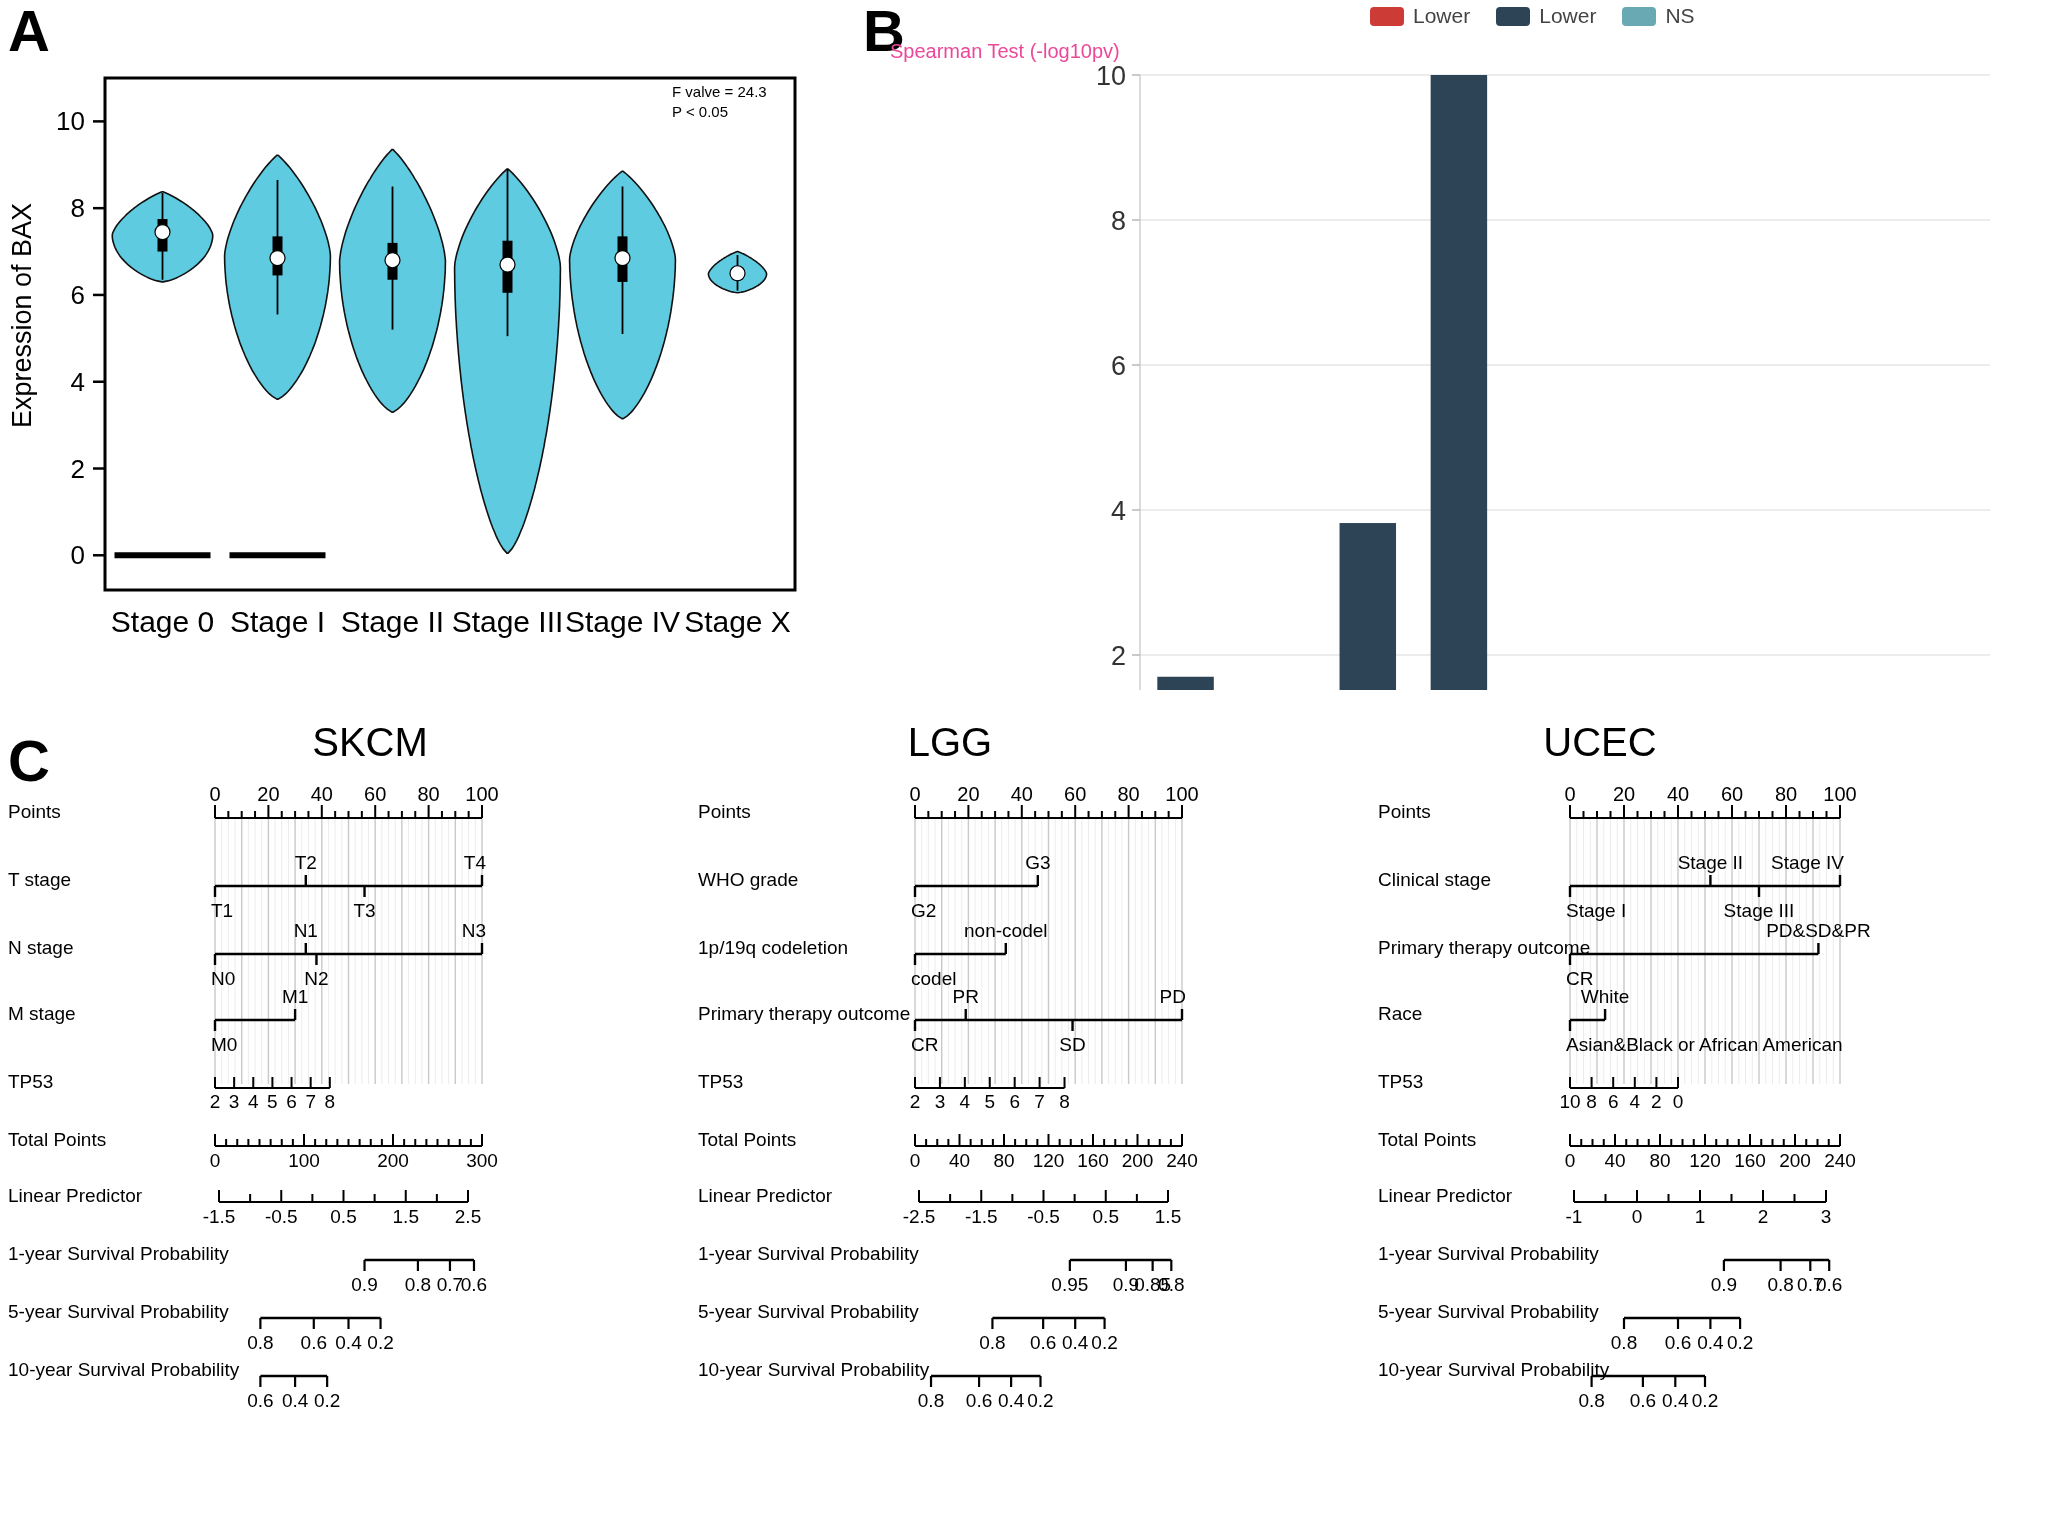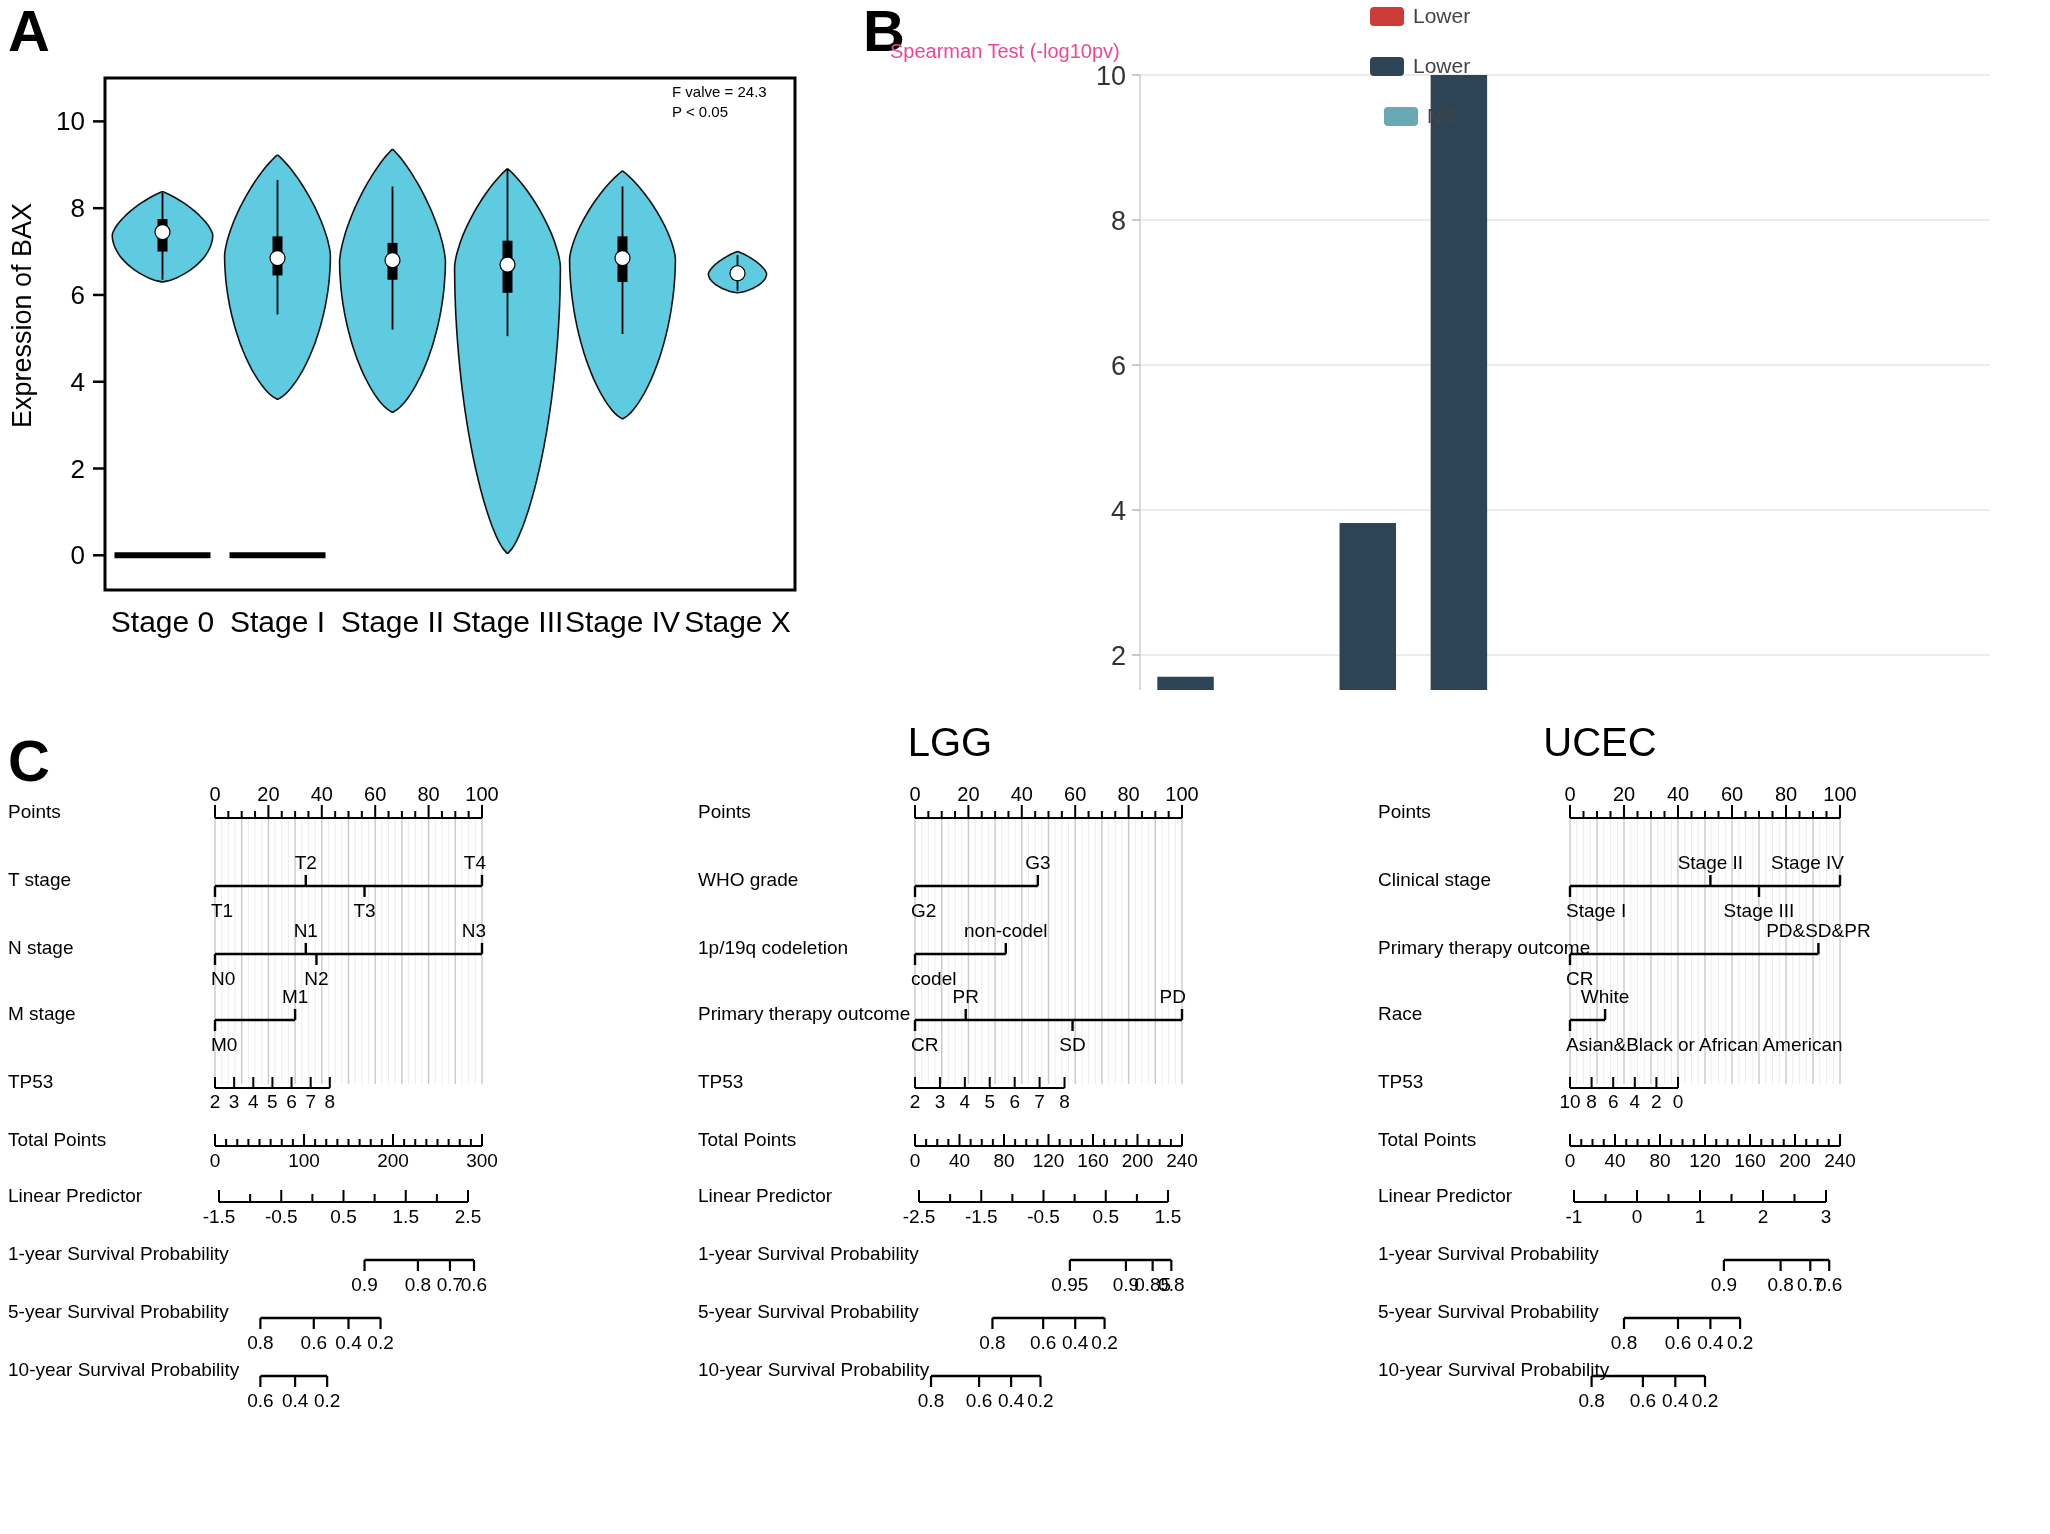--- a/index.html
+++ b/index.html
@@ -30,21 +30,21 @@
     transform-origin:center center;
     text-align:center;
     font-size:27px;
     color:#000;
   }
   
   #panelB { position:absolute; left:1020px; top:0; width:1030px; height:690px; }
   #legendB {
     position:absolute; left:350px; top:4px;
     display:flex; align-items:center; gap:26px;
-    font-size:21px; color:#444;flex-direction:column;
+    font-size:21px; color:#444;
   }
   .legend-entry { display:flex; align-items:center; gap:9px; }
   .legend-swatch { width:34px; height:19px; border-radius:4px; display:block; }
   #spearman-title {
     position:absolute; left:-130px; top:40px;
     font-size:20px; color:#ec4899;
   }
   
   #panelC { position:absolute; left:0; top:700px; width:2050px; height:834px; }
   .nomo-title {
@@ -189,20 +189,21 @@
         <text x="708.2222222222223" y="822" fill="#222" font-size="25" text-anchor="end" transform="rotate(-45 708.2222222222223 822)">PAAD</text>
         <text x="799.3333333333334" y="822" fill="#222" font-size="25" text-anchor="end" transform="rotate(-45 799.3333333333334 822)">STAD</text>
         <text x="890.4444444444445" y="822" fill="#222" font-size="25" text-anchor="end" transform="rotate(-45 890.4444444444445 822)">UCEC</text>
       </g>
   </svg>
 </div>
 
 <div id="panelC">
   <span class="panel-letter" style="left:8px; top:32px;">C</span>
 
+  <div class="nomo-title" style="left:210px; top:20px; width:320px;">SKCM</div>
   <div class="nomo-title" style="left:790px; top:20px; width:320px;">LGG</div>
   <div class="nomo-title" style="left:1440px; top:20px; width:320px;">UCEC</div>
 
   <svg id="nomo-svg-0" class="nomo" style="left:0px;" width="690" height="754" viewBox="0 0 690 754">
       <g>
         <line x1="215" y1="38" x2="215" y2="304" stroke="#c9c9c9" stroke-width="1.4"></line>
         <line x1="221.675" y1="38" x2="221.675" y2="304" stroke="#ececec" stroke-width="1"></line>
         <line x1="228.35" y1="38" x2="228.35" y2="304" stroke="#ececec" stroke-width="1"></line>
         <line x1="235.025" y1="38" x2="235.025" y2="304" stroke="#ececec" stroke-width="1"></line>
         <line x1="241.7" y1="38" x2="241.7" y2="304" stroke="#c9c9c9" stroke-width="1.4"></line>

